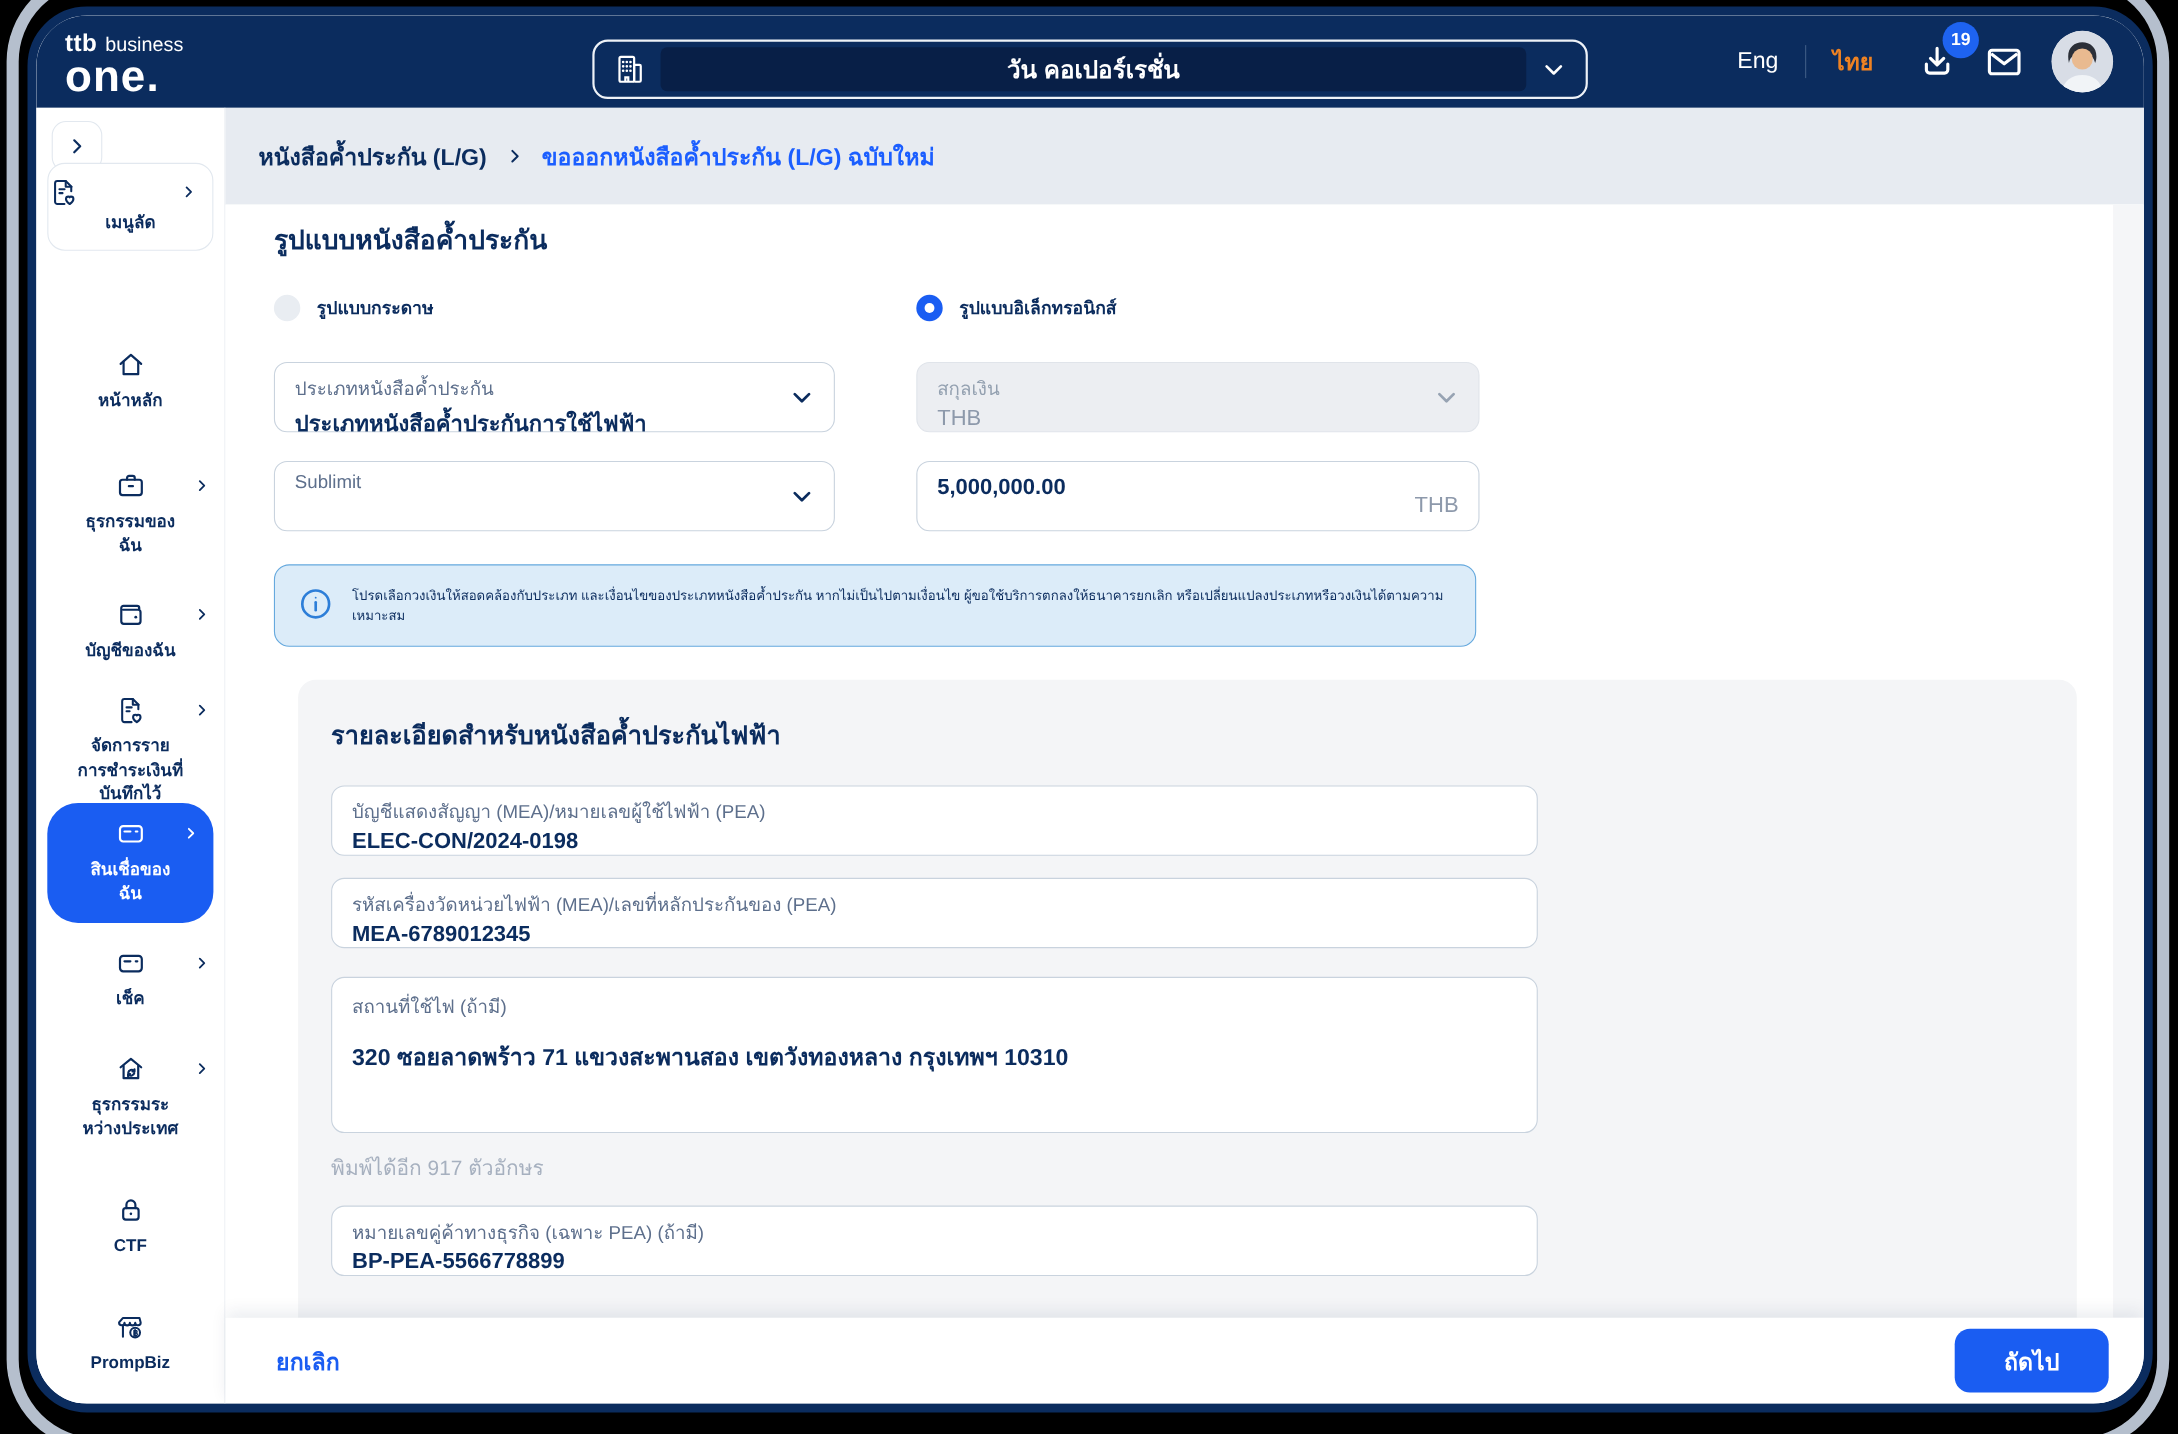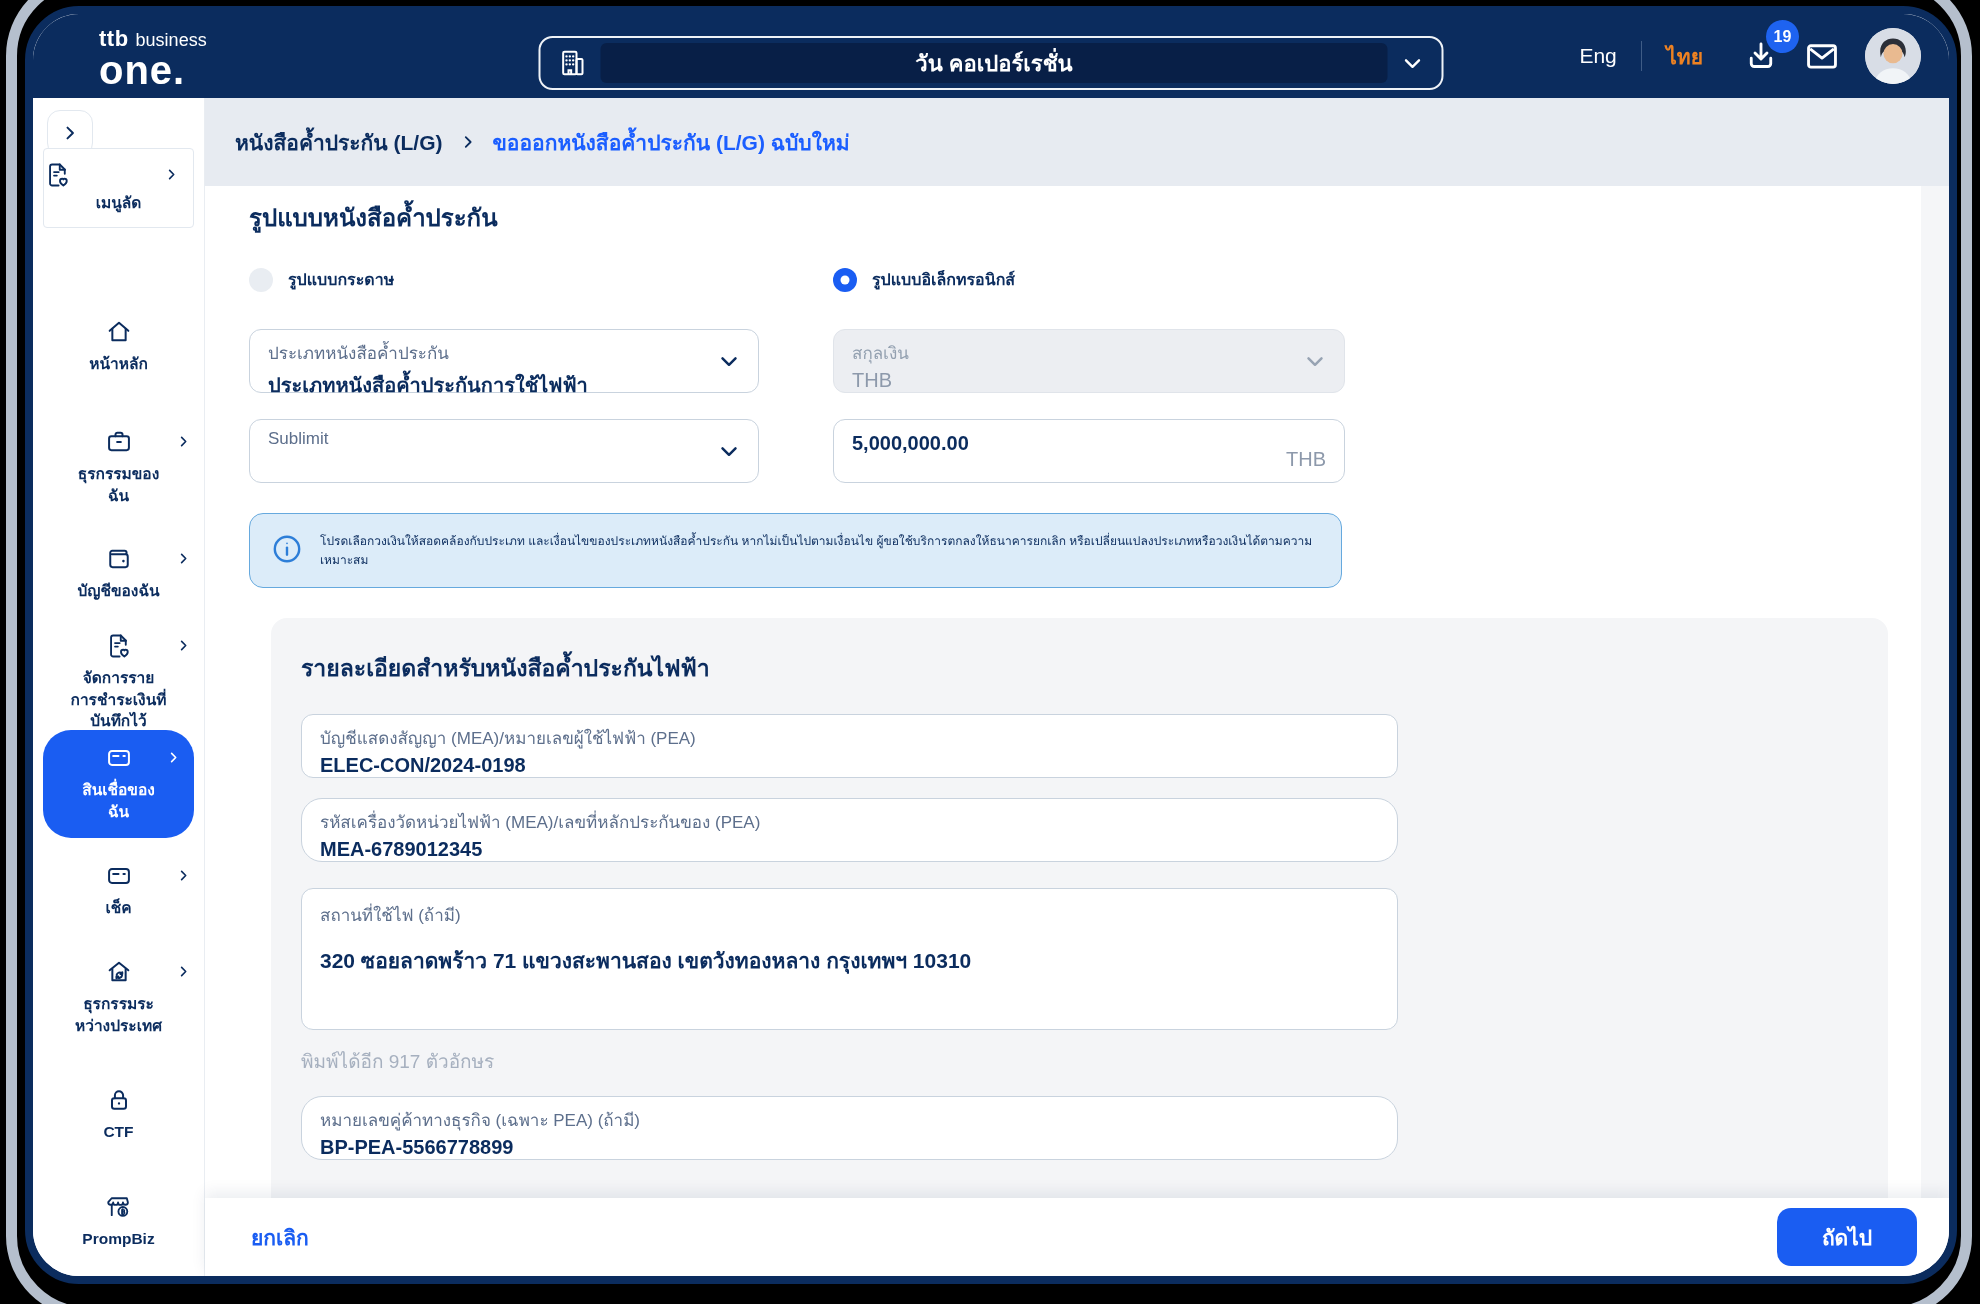--- a/index.html
+++ b/index.html
@@ -11,21 +11,21 @@
     --label:#5d6f8c; --border:#c9d3de; --cardbg:#f4f5f7; --crumbbg:#e7ebf1;
     --disabled-bg:#eceef2; --disabled-tx:#8d99ab; --silver:#b5bfcd;
   }
   .ring{ position:absolute; left:6px; top:-26px; width:1966px; height:1344px;
          border:11px solid var(--silver); border-radius:82px; }
   .app{ position:absolute; left:25px; top:6px; width:1932px; height:1278px;
         background:#fff; border:8px solid var(--navy); border-radius:54px; overflow:hidden; }
 
   
   .header{ position:absolute; left:0; top:0; right:0; height:84px; background:var(--navy); }
-  .logo{ position:absolute; left:26px; top:12px; color:#fff;margin-left:40px; }
+  .logo{ position:absolute; left:26px; top:12px; color:#fff; }
   .logo .row1{ display:flex; align-items:baseline; gap:7px; }
   .logo .ttb{ font-size:22px; font-weight:800; letter-spacing:.5px; }
   .logo .biz{ font-size:18px; font-weight:300; }
   .logo .one{ font-size:40px; font-weight:800; letter-spacing:1px; line-height:.9; }
   .company{ position:absolute; left:50%; top:22px; transform:translateX(-50%);
             width:905px; height:54px; border:2px solid #eef2f7; border-radius:14px;
             display:flex; align-items:center; padding:0 16px; gap:12px; cursor:pointer; }
   .company .inner{ flex:1; height:40px; background:#081f47; border-radius:6px;
             display:flex; align-items:center; justify-content:center;
             color:#fff; font-size:22px; font-weight:600; }
@@ -45,21 +45,21 @@
             border-right:1px solid #e9edf2; }
   .expand-btn{ position:absolute; left:14px; top:12px; width:46px; height:46px;
             border:1.5px solid #e2e8ef; border-radius:13px; display:flex; align-items:center;
             justify-content:center; color:var(--navy); cursor:pointer; background:#fff; }
   .s-item{ position:absolute; left:0; right:0; text-align:center; color:var(--navy); cursor:pointer; }
   .s-item .ic{ display:inline-block; }
   .s-label{ display:block; font-size:15.5px; font-weight:700; line-height:1.4;
             white-space:pre-line; margin-top:3px; }
   .s-chev{ position:absolute; right:13px; top:6px; }
   .shortcut-box{ position:absolute; left:10px; right:10px; top:50px; height:80px;
-            border:1.5px solid #e2e8ef; border-radius:4px; text-align:center;
+            border:1.5px solid #e2e8ef; border-radius:16px; text-align:center;
             padding-top:12px; color:var(--navy); cursor:pointer; background:#fff; }
   .shortcut-box .s-chev{ right:14px; top:18px; }
   .s-item.active{ left:10px; right:10px; background:var(--blue); border-radius:28px;
             color:#fff; padding:14px 0 16px; }
   .s-item.active .s-chev{ top:20px; }
 
   
   .crumb{ position:absolute; left:172px; right:0; top:84px; height:88px; background:var(--crumbbg);
           display:flex; align-items:center; padding-left:30px; }
   .crumb .parent{ font-size:21px; font-weight:700; color:var(--navy); cursor:pointer; }
@@ -95,21 +95,21 @@
   .suffix{ position:absolute; right:18px; bottom:11px; font-size:20px; color:var(--disabled-tx); }
 
   .info-box{ margin-top:30px; width:1093px; background:#dcecf9; border:1.6px solid #66a9de;
         border-radius:14px; display:flex; gap:16px; padding:18px 26px 18px 20px; }
   .info-box .txt{ font-size:12px; line-height:1.55; color:var(--navy); font-weight:500; }
 
   .card{ margin-top:30px; margin-left:22px; width:1617px; height:660px; background:var(--cardbg);
         border-radius:16px; padding:32px 0 0 30px; }
   .card-title{ font-size:23px; font-weight:800; color:var(--navy); margin-bottom:28px; }
   .card .fld{ width:1097px; }
-  .f-gap1{ margin-top:20px;border-radius:21px; } .f-gap2{ margin-top:26px; }
+  .f-gap1{ margin-top:20px; } .f-gap2{ margin-top:26px; }
   .fld.area{ height:142px; padding-top:12px; }
   .fld.area .vl{ margin-top:16px; font-size:21px; }
   .helper{ margin-top:16px; font-size:19px; color:#a6b0bf; }
 
   
   .footer{ position:absolute; left:172px; right:0; bottom:0; height:78px; background:#fff;
         box-shadow:0 -6px 14px rgba(15,40,80,.08); display:flex; align-items:center;
         justify-content:space-between; padding:0 32px 0 46px;margin-top:37px; }
   .cancel{ font-size:21px; font-weight:700; color:var(--blue); cursor:pointer; }
   .next-btn{ width:140px; height:58px; background:var(--blue); border:none; border-radius:14px;

